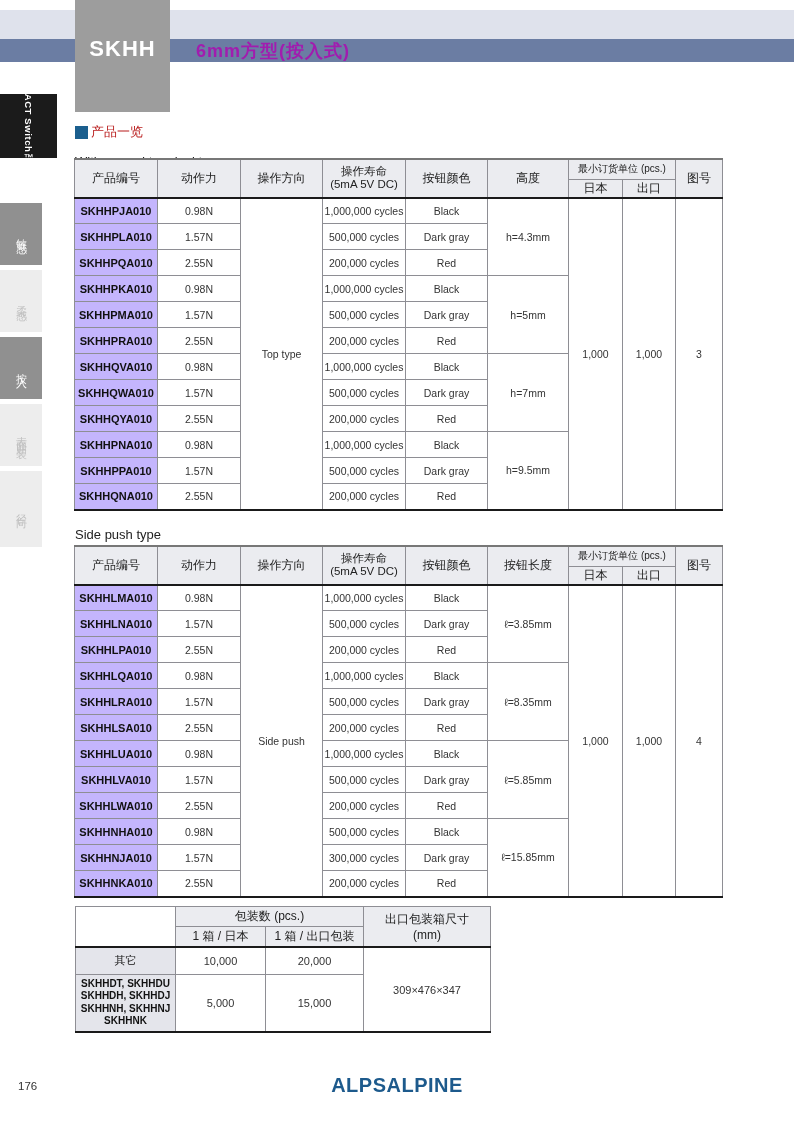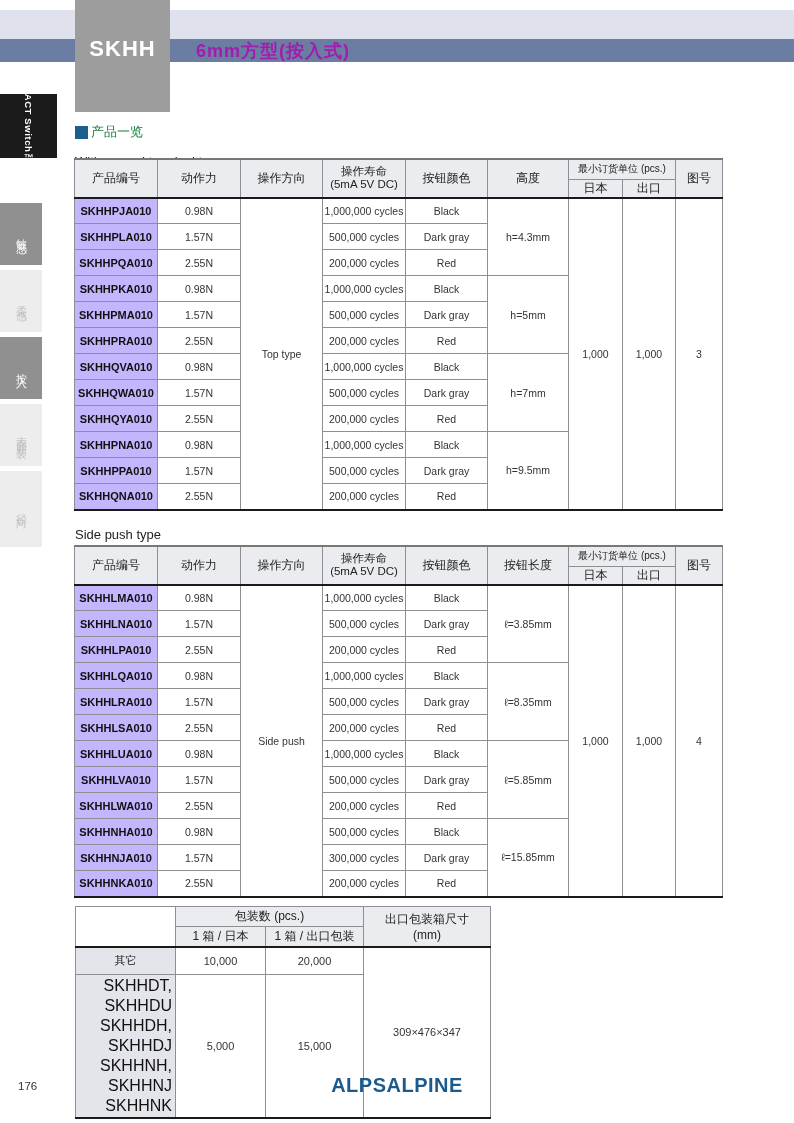--- a/index.html
+++ b/index.html
@@ -16,21 +16,21 @@
   
   .tact-box{position:absolute;left:0;top:94px;width:57px;height:64px;background:#1b1b1b;display:flex;align-items:center;justify-content:center}
   .tact-text{writing-mode:vertical-rl;color:#fff;font-size:9.5px;font-weight:bold;letter-spacing:.6px;white-space:nowrap}
   .side-tabs{position:absolute;left:0;top:203px;width:42px}
   .side-tab{width:42px;display:flex;align-items:center;justify-content:center;margin-bottom:5px}
   .side-tab span{writing-mode:vertical-rl;text-orientation:upright;font-size:11px;letter-spacing:4px}
   .side-tab.active{background:#909090;color:#fff}
   .side-tab.inactive{background:#ededed;color:#c0c0c0}
 
   
-  .sec-heading{position:absolute;left:75px;font-size:13px;color:#15803d;display:flex;align-items:center;line-height:14px}
+  .sec-heading{position:absolute;left:75px;font-size:13px;color:#b91c1c;display:flex;align-items:center;line-height:14px}
   .sq{display:inline-block;width:13px;height:13px;background:#1b5f8e;margin-right:3px;flex:0 0 auto}
   .subtitle{position:absolute;left:75px;font-size:13px;color:#222;line-height:15px}
   #heading-products{top:125px}
   #subtitle-ground{top:154px}
   #subtitle-side{top:527px}
   #heading-packaging{top:911px}
   #subtitle-bulk{top:928px}
 
   
   .tbl-mount{position:absolute;left:74px}
@@ -51,21 +51,21 @@
   
   #table3-mount{position:absolute;left:75px;top:906px}
   table.pack{border-collapse:collapse;table-layout:fixed;width:415px;border-top:1px solid #8e8e94;border-bottom:2px solid #1a1a1a}
   table.pack th,table.pack td{border:1px solid #8e8e94;text-align:center;vertical-align:middle;padding:1px 3px}
   table.pack thead th{background:#ebecf0;font-weight:normal;font-size:12px;height:19px}
   table.pack thead{border-bottom:2px solid #1a1a1a}
   table.pack td{font-size:11px;color:#333}
   table.pack td.label{background:#e4e5eb;color:#111}
   table.pack tr.r1{height:27px}
   table.pack tr.r2{height:58px}
-  table.pack td.models{font-weight:normal;font-size:16px;text-align:right;line-height:1.25}
+  table.pack td.models{font-weight:bold;font-size:10px;text-align:center;line-height:1.25}
   table.pack th.empty{background:#fff}
 
   
   .page-num{position:absolute;left:18px;top:1080px;font-size:11.5px;color:#333}
   .logo{position:absolute;left:0;right:0;top:1074px;margin:auto;width:fit-content;font-size:20px;font-weight:bold;color:#1d5a8c;letter-spacing:.5px;transform:scaleY(1.05)}
 </style>
 </head>
 <body>
 
 <div class="topstrip"></div>

